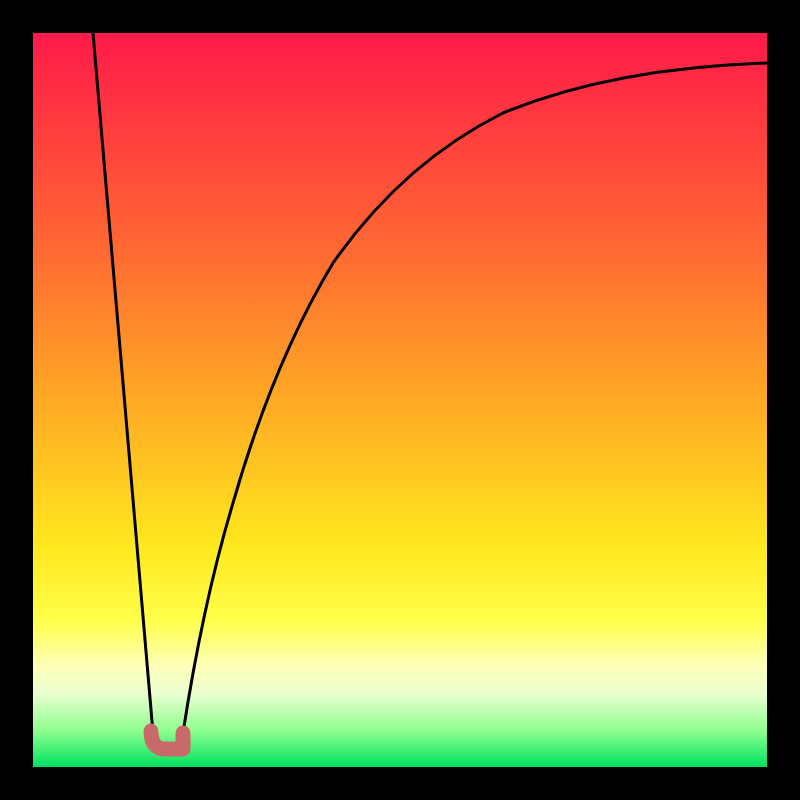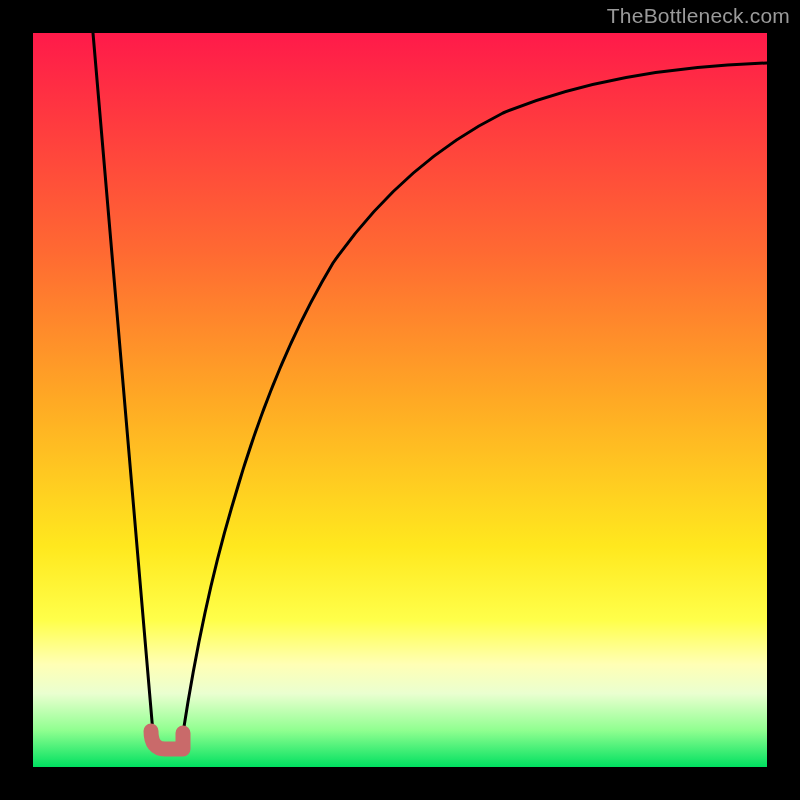--- a/index.html
+++ b/index.html
@@ -73,14 +73,13 @@
                Q 370 130 470 80
                Q 580 35 734 30" fill="none" stroke="#000" stroke-width="3" stroke-linecap="round"></path>
 
       <path d="M 118 698
                Q 118 716 132 716
                L 150 716
                Q 150 712 150 700" fill="none" stroke="#c96a6a" stroke-width="15" stroke-linecap="round" stroke-linejoin="round"></path>
     </svg>
   </div>
 
-  <div class="watermark">TheBottleneck.com</div>
 </div>
 
 </body></html>

